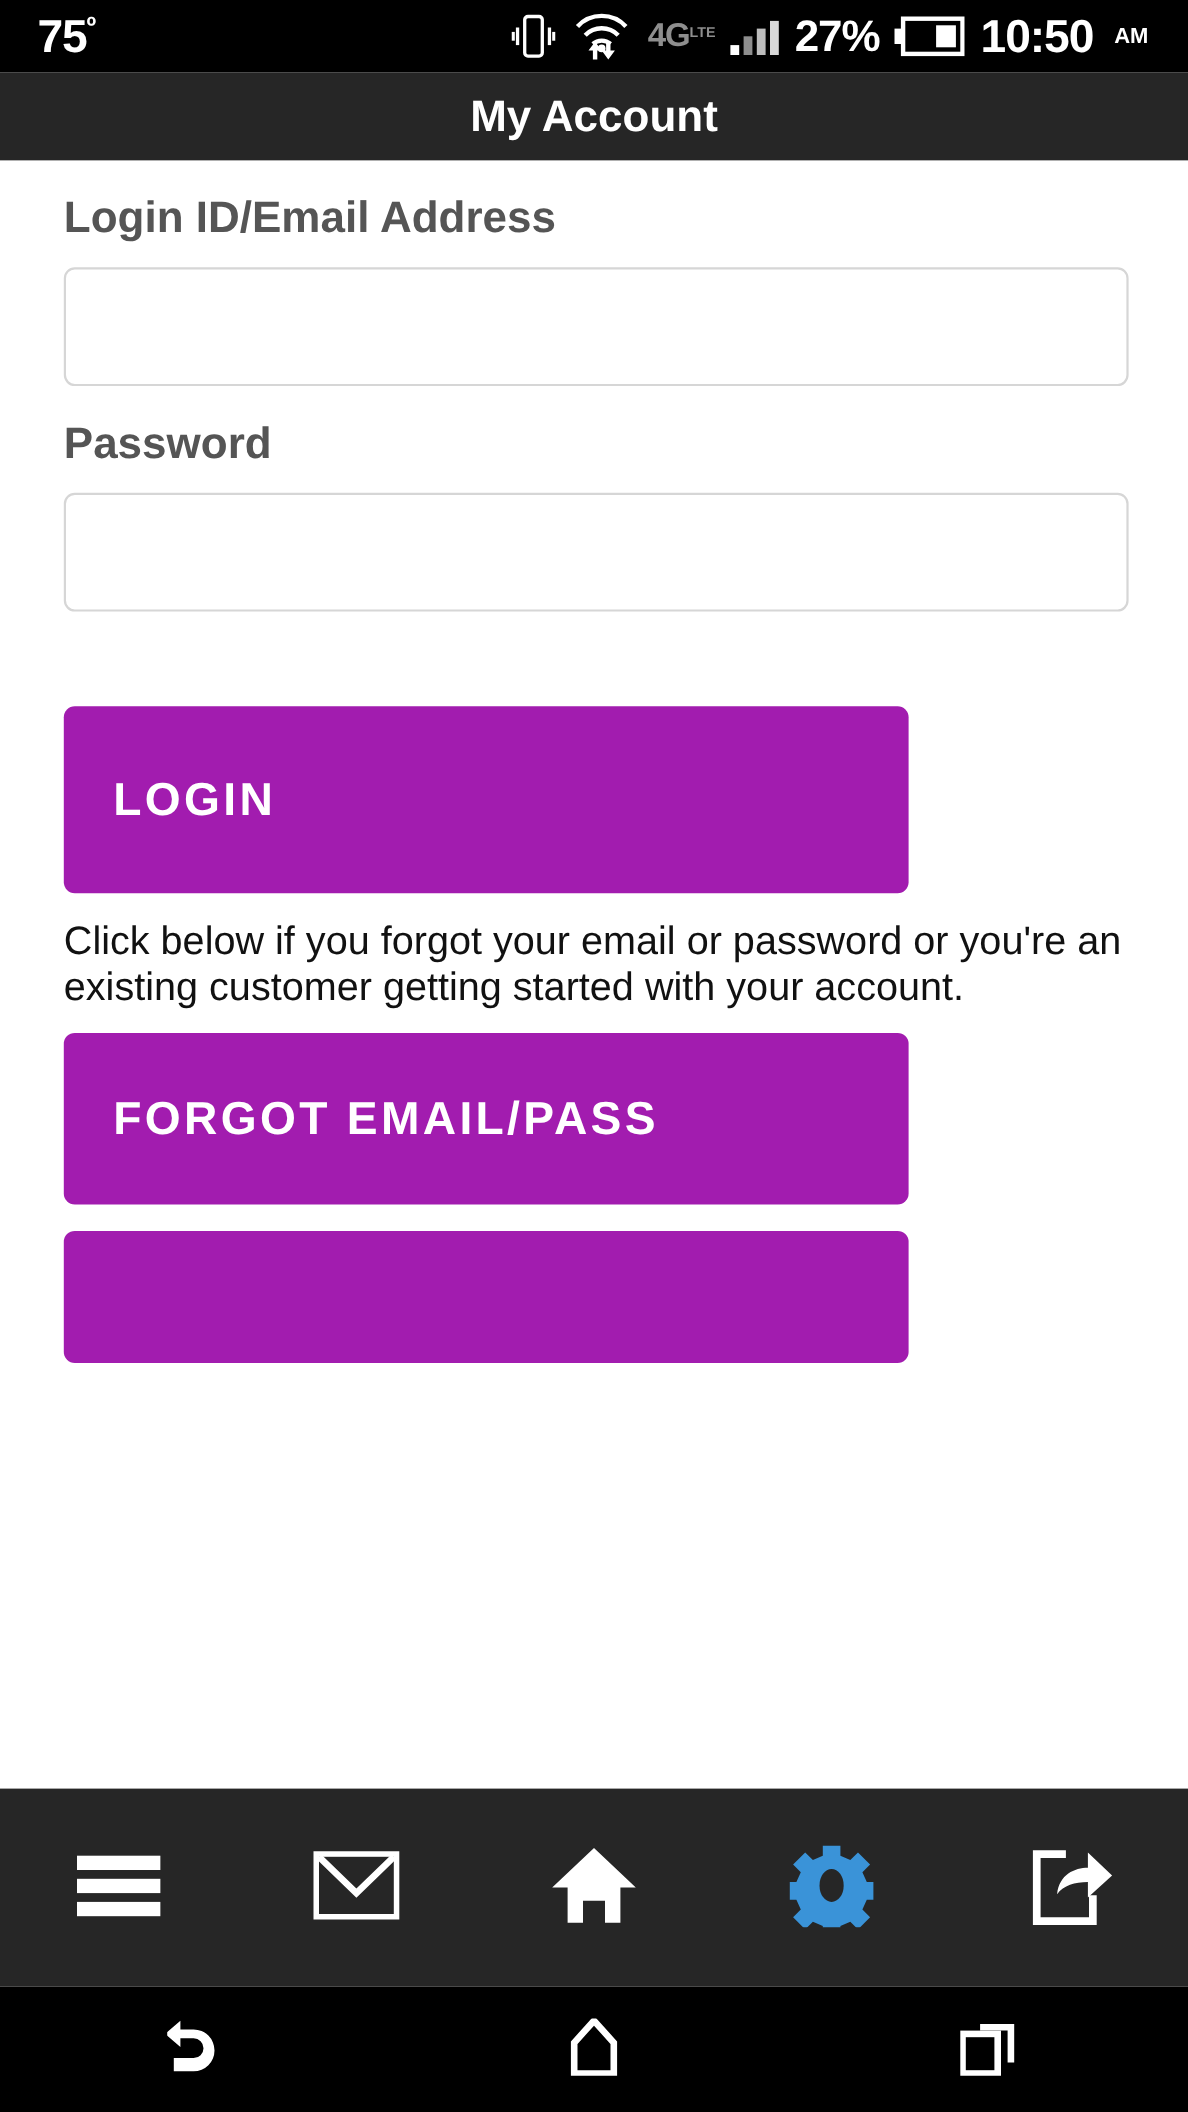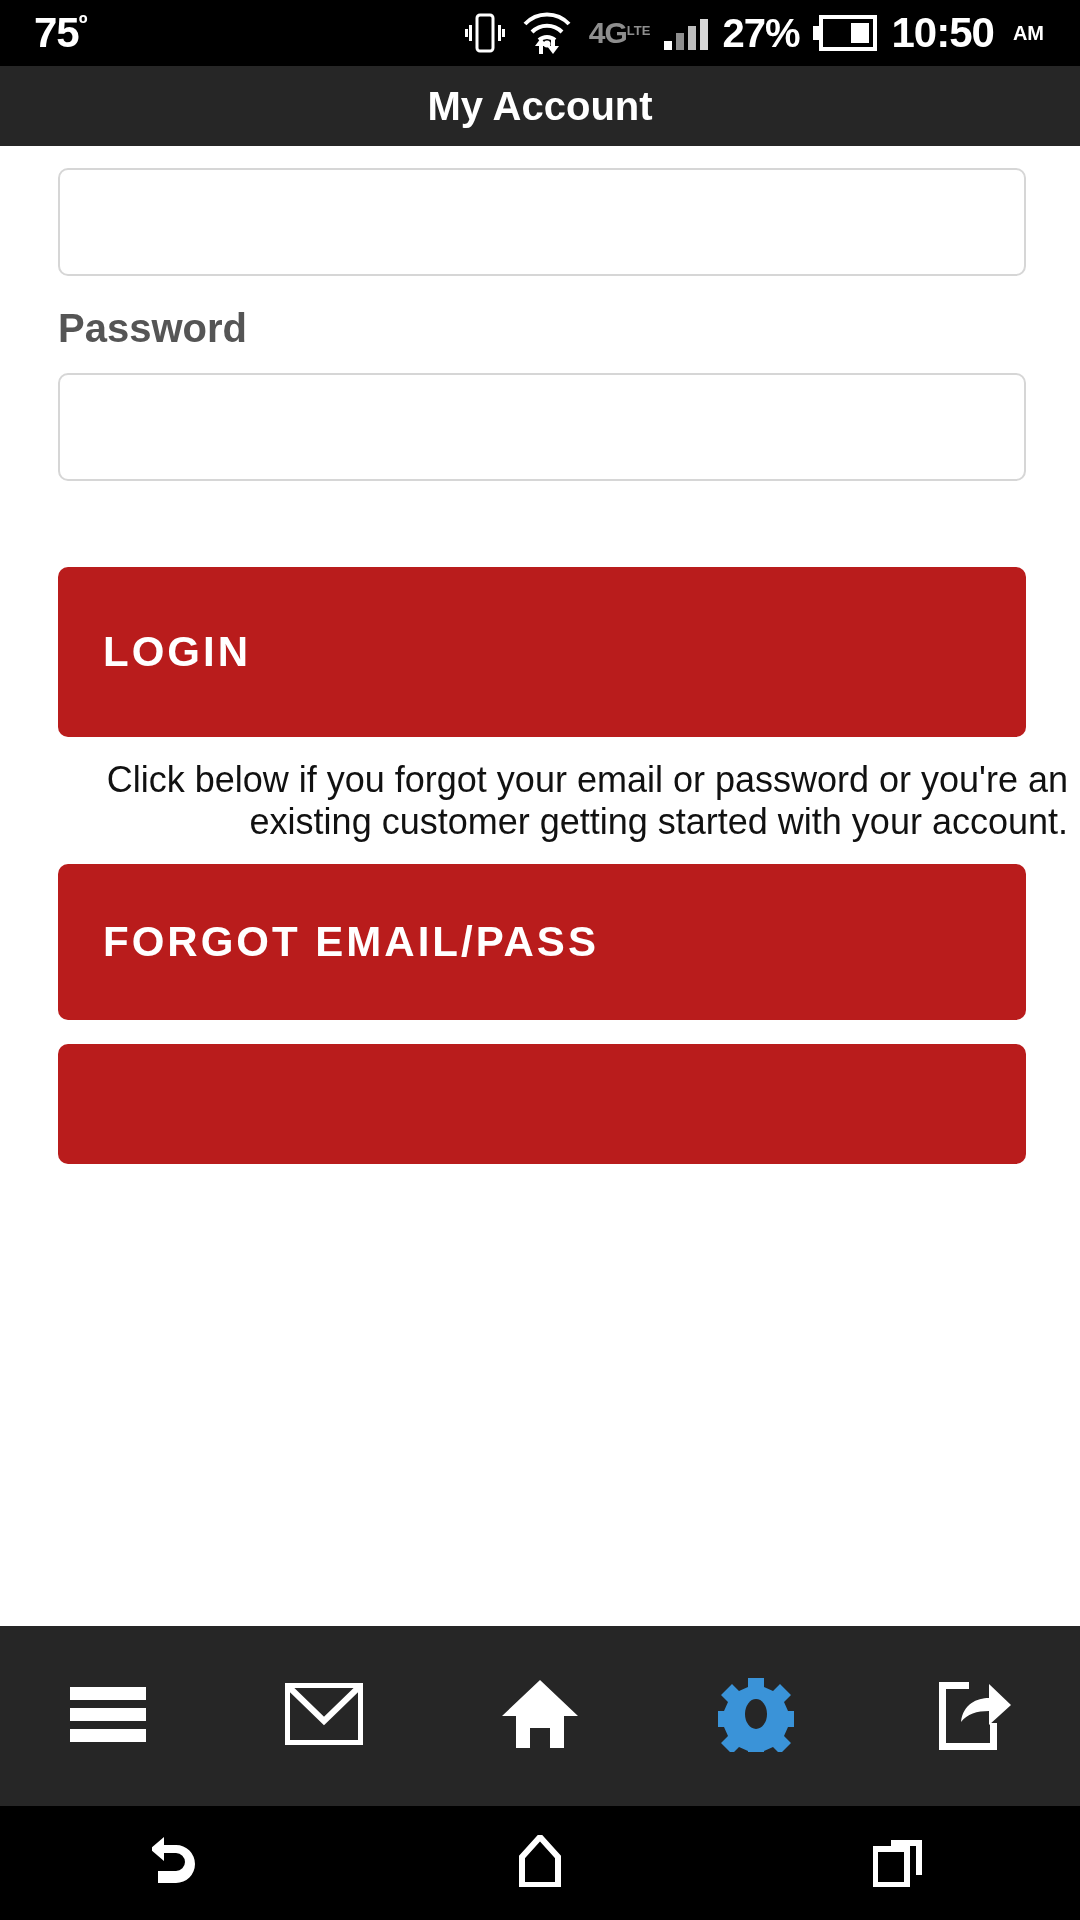--- a/index.html
+++ b/index.html
@@ -66,35 +66,35 @@
   .text-input {
     display:block; width:968px; height:108px;
     margin:22px 0 0 58px;
     border:2px solid #d6d6d6; border-radius:10px;
     background:#ffffff;
     font-family:"Liberation Sans", sans-serif;
     font-size:34px; color:#333333;
     padding:0 22px; outline:none;
   }
   .btn {
-    display:block; width:968px;
+    display:block; width:768px;
     margin:0 0 0 58px;
-    background:#b91c1c; color:#ffffff;
+    background:#a21caf; color:#ffffff;
     border:none; border-radius:10px;
     font-family:"Liberation Sans", sans-serif;
     font-size:42px; font-weight:bold;
     letter-spacing:3px;
     text-align:left;
     padding:0 45px;
     cursor:pointer;
   }
   .btn-login   { height:170px; margin-top:86px; line-height:170px; }
   .helper-text {
     width:1010px; margin:22px 0 0 58px;
-    font-size:36px; color:#111111; line-height:1.18;text-align:right;
+    font-size:36px; color:#111111; line-height:1.18;
   }
   .btn-forgot  { height:156px; margin-top:20px; line-height:156px; }
   .btn-register{
     height:220px; margin-top:22px;
     padding-top:40px; line-height:84px; text-align:left;
   }
   .btn-partial { height:120px; margin-top:24px; }
 
   
   .appnav {
@@ -174,20 +174,21 @@
       <span class="sb-ampm">AM</span>
     </div>
   </div>
 
   <div class="titlebar">
     <span class="ttl">My Account</span>
   </div>
 
   <div class="content">
 
+    <div class="field-label">Login ID/Email Address</div>
     <input class="text-input" type="text" placeholder="" style="">
 
     <div class="field-label" style="">Password</div>
     <input class="text-input" type="password" placeholder="" style="">
 
     <button class="btn btn-login">LOGIN</button>
 
     <div class="helper-text">Click below if you forgot your email or password or you're an existing customer getting started with your account.</div>
 
     <button class="btn btn-forgot">FORGOT EMAIL/PASS</button>

